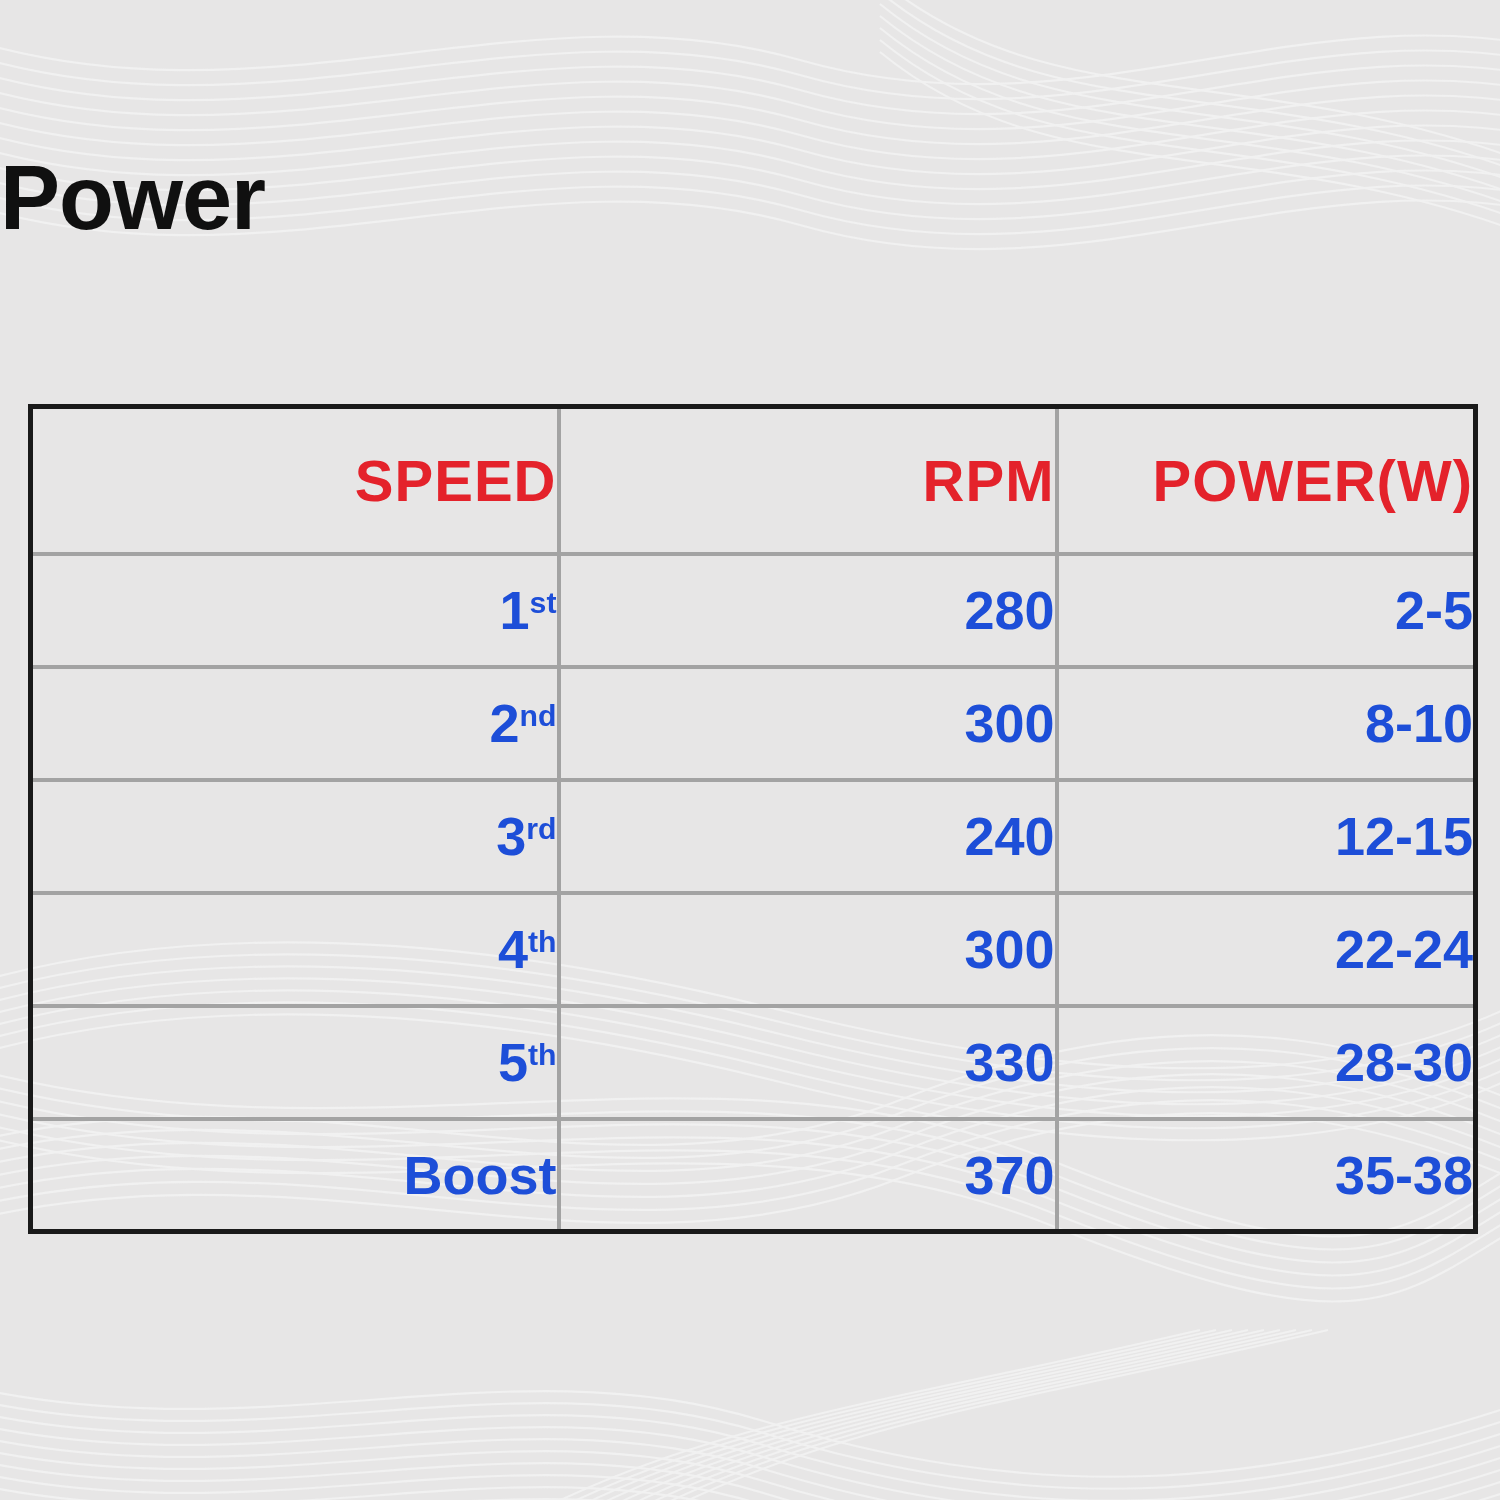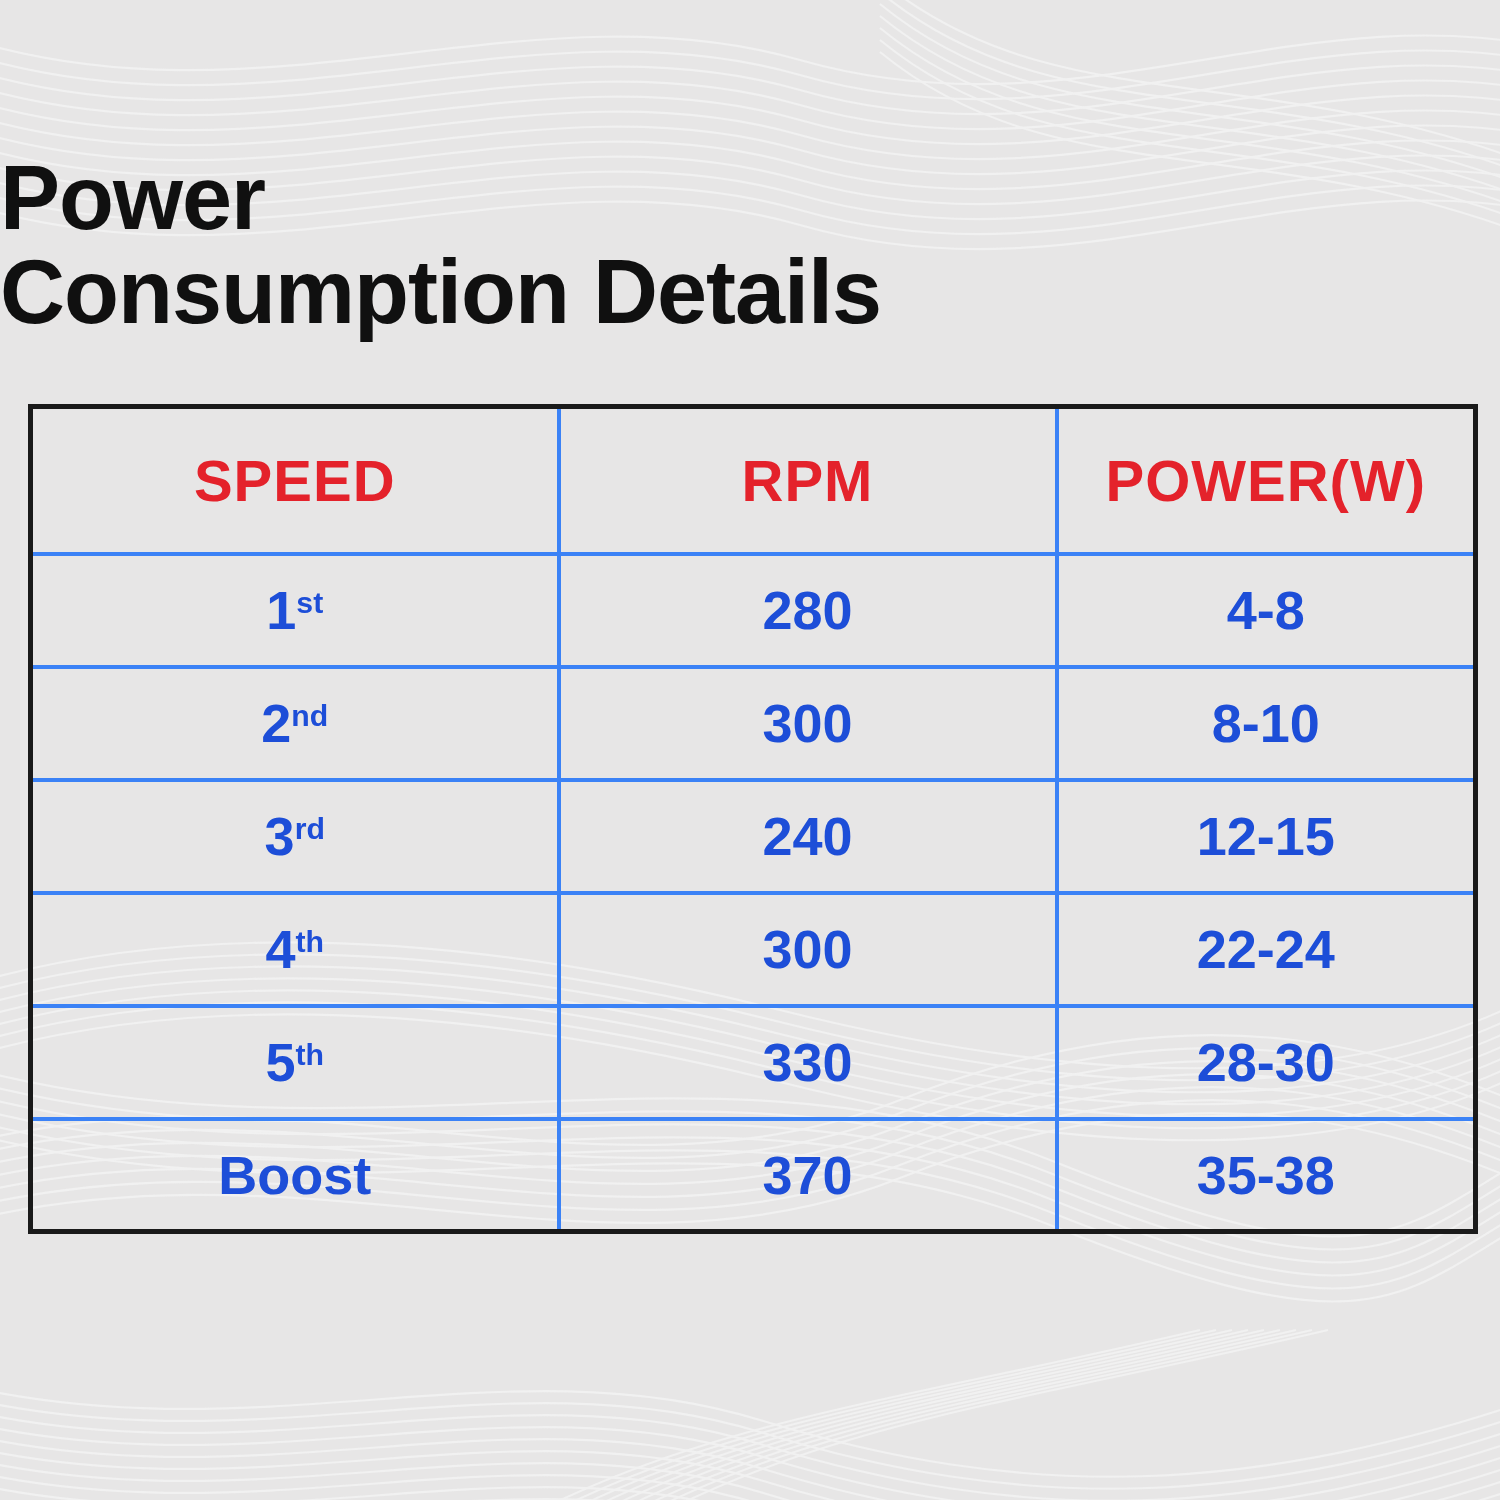--- a/index.html
+++ b/index.html
@@ -32,22 +32,22 @@
   table.power-table {
     position: absolute;
     left: 28px; top: 404px;
     width: 1445px;
     z-index: 2;
     border-collapse: collapse;
     table-layout: fixed;
     border: 5px solid #1a1a1a;
   }
   .power-table th, .power-table td {
-    border: 4px solid #3b82f6;
-    text-align: center;
+    border: 4px solid #a3a3a3;
+    text-align: right;
     vertical-align: middle;
     padding: 0;
     background: transparent;
   }
   .power-table tr.header-row { height: 147px; }
   .power-table tr.data-row   { height: 113px; }
   .power-table th {
     color: #e4222b;
     font-size: 58px;
     font-weight: 700;
@@ -141,39 +141,38 @@
         <use href="#bb" x="80"></use>
         <use href="#bb" x="96"></use>
       <use href="#bb" x="112"></use>
         <use href="#bb" x="128"></use>
     </g>
   </g>
 </svg>
 
 <div class="title-block">
   <div>Power</div>
-  <div>Consumption Details</div>
 </div>
 
 <table class="power-table">
   <colgroup>
     <col style="width:528px">
     <col style="width:498px">
     <col style="width:419px">
   </colgroup>
   <tbody>
       <tr class="header-row">
     <th>SPEED</th>
     <th>RPM</th>
     <th>POWER(W)</th>
   </tr>
   <tr class="data-row">
     <td><span>1</span><span class="ord">st</span></td>
     <td>280</td>
-    <td>4-8</td>
+    <td>2-5</td>
   </tr>
   <tr class="data-row">
     <td><span>2</span><span class="ord">nd</span></td>
     <td>300</td>
     <td>8-10</td>
   </tr>
   <tr class="data-row">
     <td><span>3</span><span class="ord">rd</span></td>
     <td>240</td>
     <td>12-15</td>

